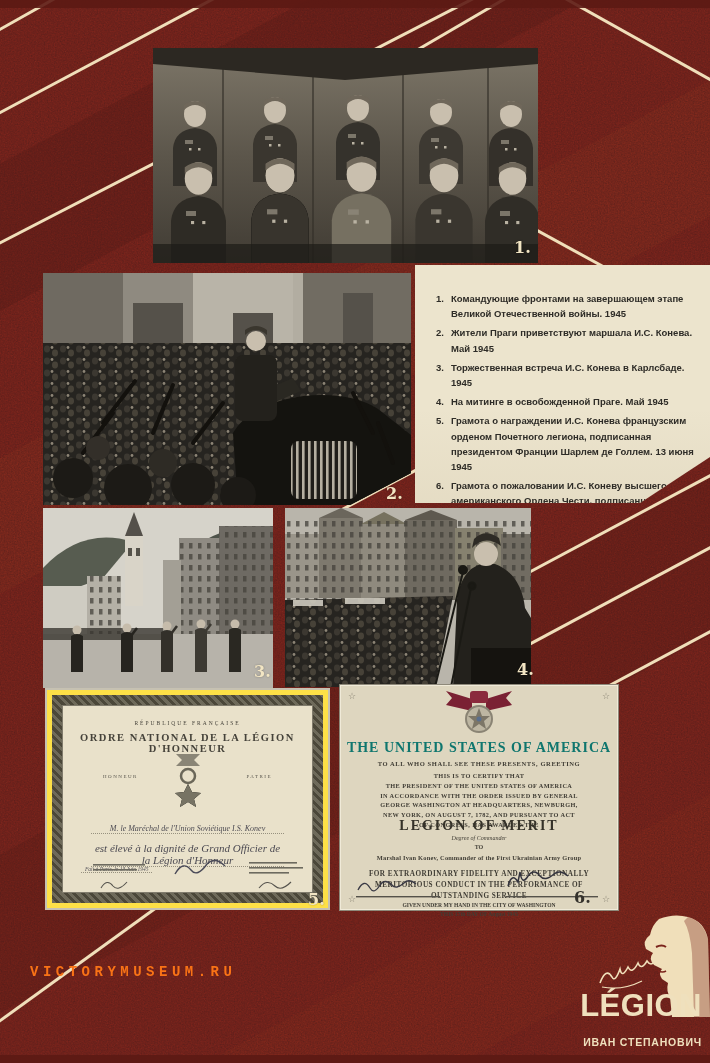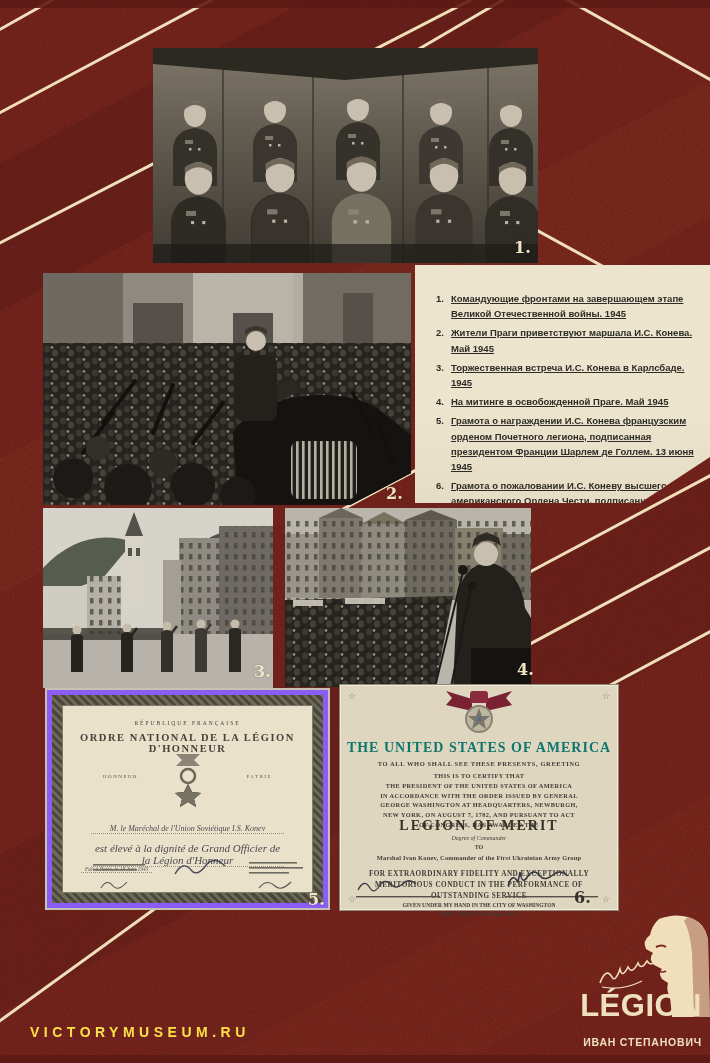--- a/index.html
+++ b/index.html
@@ -15,24 +15,24 @@
   .num.dark{color:#35322c;text-shadow:none;}
   
   .captionbox{position:absolute;left:415px;top:265px;width:295px;height:238px;z-index:2;
       background:#ece4cd;
       background-image:linear-gradient(0deg,rgba(120,100,60,.06),rgba(255,255,255,0) 40%);
       clip-path:polygon(0 0,100% 0,100% 192px,225px 238px,0 238px);}
   .caplist{position:absolute;left:21px;top:26px;width:262px;}
   .capitem{display:flex;margin-bottom:4px;color:#2e2c27;font-size:9.5px;
            font-weight:bold;line-height:1.6;}
   .capnum{width:15px;flex:0 0 15px;}
-  .captext{flex:1;text-decoration:underline;}
+  .captext{flex:1;}
   
   .cert{position:absolute;z-index:2;}
-  .c5{left:45px;top:688px;width:285px;height:222px;background:#8b5cf6;
+  .c5{left:45px;top:688px;width:285px;height:222px;background:#fde047;
       box-shadow:inset 0 0 0 2px #c6c1b2;}
   .c5frame{position:absolute;left:7px;top:7px;right:7px;bottom:7px;background:#5e5a4c;
       background-image:repeating-linear-gradient(45deg,#6e6a5a 0 3px,#4b4739 3px 6px);}
   .c5field{position:absolute;left:10px;top:10px;right:10px;bottom:10px;background:#e9e1ca;
       border:1px solid #807b6c;}
   .c5txt{position:absolute;width:100%;text-align:center;color:#45423a;
          font-family:"Liberation Serif",serif;}
   .c5rep{top:14px;font-size:5.5px;letter-spacing:2px;}
   .c5title{top:26px;font-size:10.5px;font-weight:bold;letter-spacing:1.5px;}
   .c5hp{position:absolute;font-size:5px;letter-spacing:1.5px;color:#55524a;
@@ -53,22 +53,22 @@
   .c6title{top:55px;font-size:14px;font-weight:bold;letter-spacing:1px;color:#0f766e;}
   .c6greet{top:75px;font-size:6.5px;font-weight:bold;letter-spacing:.6px;}
   .c6body{top:86px;font-size:6.3px;font-weight:bold;line-height:1.55;letter-spacing:.4px;}
   .c6award{top:133px;font-size:14px;font-weight:bold;letter-spacing:2px;color:#353229;}
   .c6degree{top:150px;font-size:6px;font-style:italic;}
   .c6to{top:159px;font-size:6px;font-weight:bold;}
   .c6recip{top:169px;font-size:6.4px;font-weight:bold;letter-spacing:.2px;}
   .c6for{top:184px;font-size:7.2px;font-weight:bold;line-height:1.5;letter-spacing:.5px;}
   .c6given{top:216px;font-size:5.6px;font-weight:bold;line-height:1.6;}
   
-  .site{position:absolute;left:30px;top:1024px;z-index:5;color:#fde047;font-size:14px;
-        font-weight:bold;letter-spacing:4.5px;}
+  .site{position:absolute;left:30px;top:964px;z-index:5;color:#f97316;font-size:14px;
+        font-weight:bold;letter-spacing:4.5px;font-family:Liberation Mono, monospace;}
   .kon{position:absolute;right:8px;top:990px;width:130px;text-align:right;z-index:5;
        color:#efe0bd;}
   .kon .big{font-size:31px;font-weight:bold;letter-spacing:.5px;line-height:1;}
   .kon .small{font-size:10.5px;font-weight:bold;letter-spacing:.8px;margin-top:15px;}
   .portrait{position:absolute;left:596px;top:913px;z-index:4;}
 </style>
 </head>
 <body>
 
 <div class="poster">

